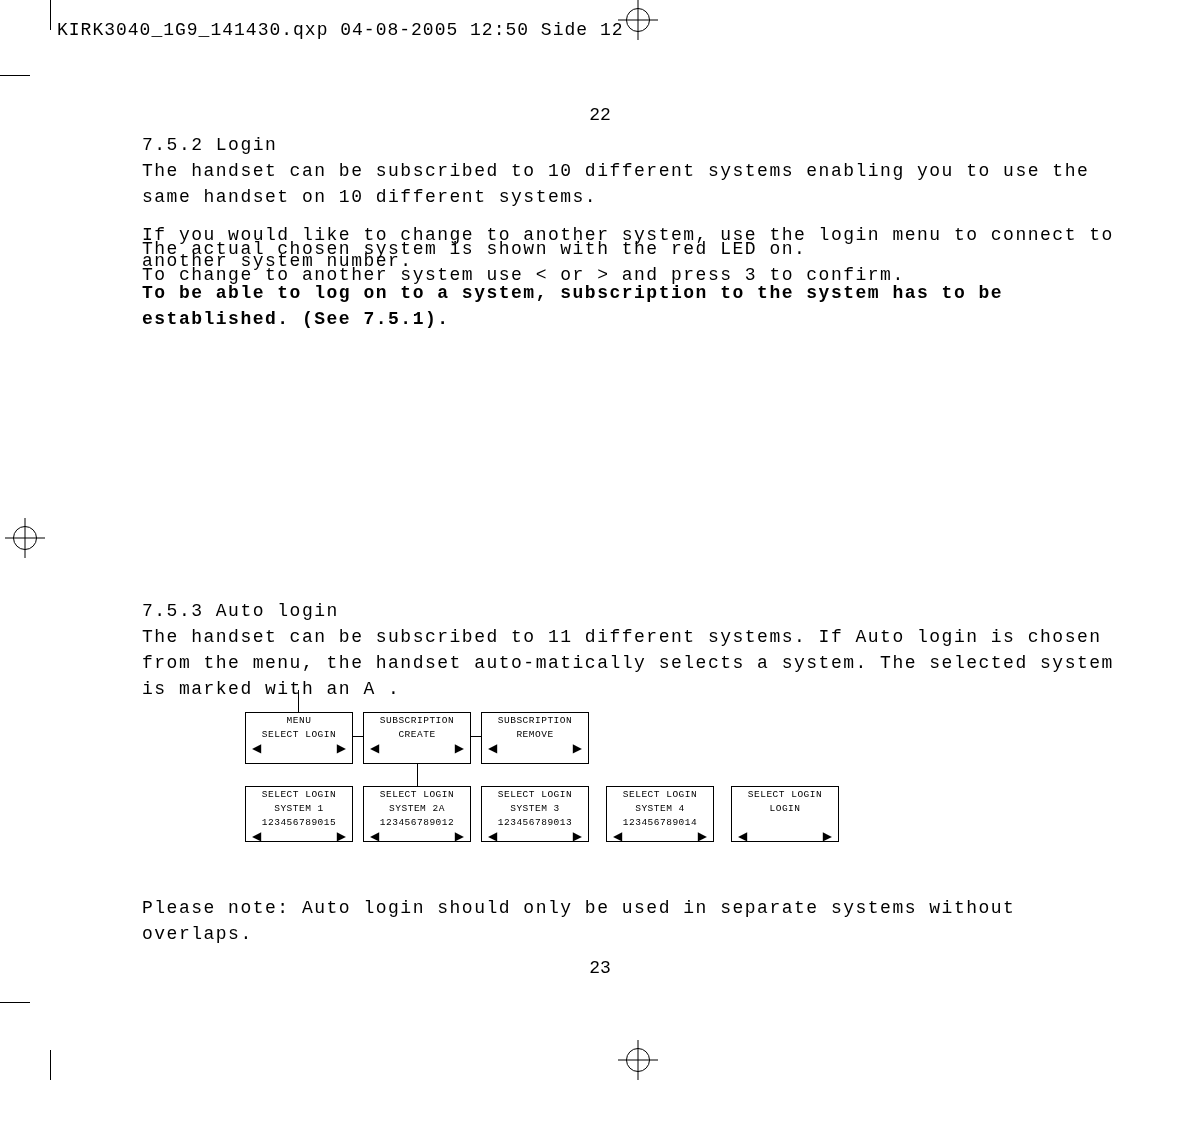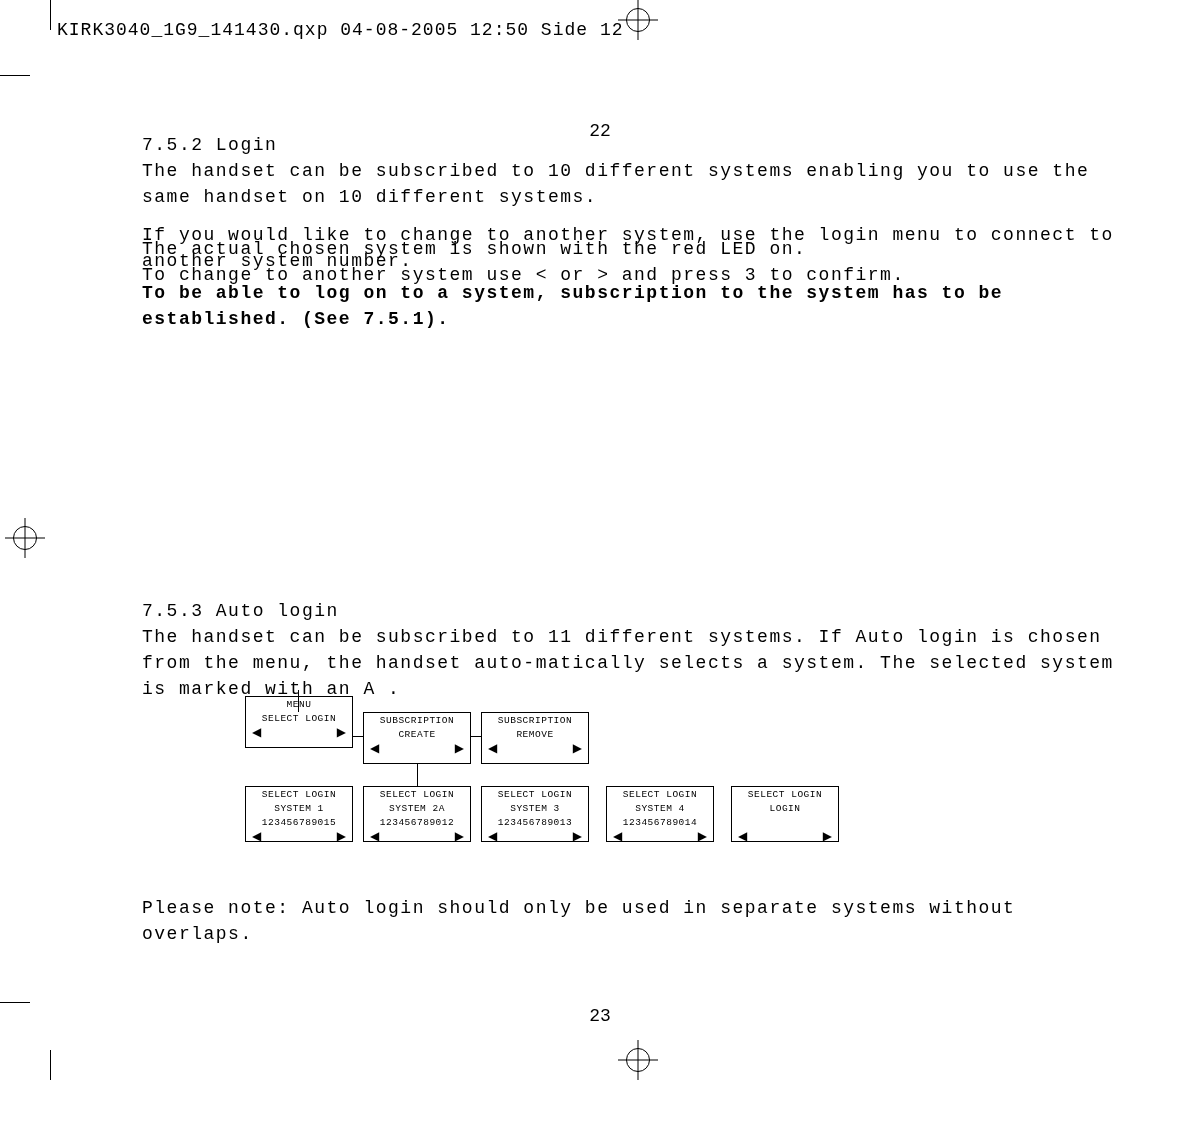--- a/index.html
+++ b/index.html
@@ -35,38 +35,38 @@
       <div class="hv"></div>
       <div class="vv"></div>
   </div>
 
   <div class="reg-mark" style="left:5px;top:518px;">
     <div class="c"></div>
       <div class="hv"></div>
       <div class="vv"></div>
   </div>
 
-  <div class="page-num" style="top:105px;margin-top:16px;">22</div>
+  <div class="page-num" style="top:105px;">22</div>
 
   <div class="body-text" style="top:132px;">7.5.2 Login</div>
   <div class="body-text" style="top:158px;">The handset can be subscribed to 10 different systems enabling you to use the same handset on 10 different systems.</div>
   <div class="body-text" style="top:210px;margin-top:12px;">If you would like to change to another system, use the login menu to connect to another system number.</div>
   <div class="body-text" style="top:236px;">The actual chosen system is shown with the red LED on.</div>
   <div class="body-text" style="top:262px;">To change to another system use &lt; or &gt; and press  3 to confirm.</div>
   <div class="body-text" style="top:280px;font-weight:bold;">To be able to log on to a system, subscription to the system has to be established. (See 7.5.1).</div>
 
   <div class="body-text" style="top:598px;">7.5.3 Auto login</div>
   <div class="body-text" style="top:624px;">The handset can be subscribed to 11 different systems. If Auto login is chosen from the menu, the handset auto-matically selects a system. The selected system is marked with an  A .</div>
 
   <div class="connector" style="left:298px;top:690px;width:1px;height:22px;"></div>
   <div class="connector" style="left:353px;top:736px;width:10px;height:1px;"></div>
   <div class="connector" style="left:471px;top:736px;width:10px;height:1px;"></div>
   <div class="connector" style="left:417px;top:764px;width:1px;height:22px;"></div>
 
-  <div class="screen-box" style="left:245px;top:696px;height:52px;">
+  <div class="screen-box" style="left:245px;top:712px;height:52px;">
     <div class="row">MENU</div>
     <div class="row">SELECT LOGIN</div>
     <div class="arrows">
         <span class="al">◀</span>
         <span class="ar">▶</span>
       </div>
   </div>
   <div class="screen-box" style="left:363px;top:712px;height:52px;">
     <div class="row">SUBSCRIPTION</div>
     <div class="row">CREATE</div>
@@ -125,21 +125,21 @@
     <div class="row">LOGIN</div>
     <div class="row" style="height:12px;"></div>
     <div class="arrows">
         <span class="al">◀</span>
         <span class="ar">▶</span>
       </div>
   </div>
 
   <div class="body-text" style="top:895px;">Please note: Auto login should only be used in separate systems without overlaps.</div>
 
-  <div class="page-num" style="top:1006px;">23</div>
+  <div class="page-num" style="top:958px;">23</div>
 
   <div class="crop-h" style="left:0;top:1002px;width:30px;height:1px;"></div>
   <div class="crop-v" style="left:50px;top:1050px;width:1px;height:30px;"></div>
   <div class="reg-mark" style="left:618px;top:1040px;">
     <div class="c"></div>
       <div class="hv"></div>
       <div class="vv"></div>
   </div>
 </div>
 

